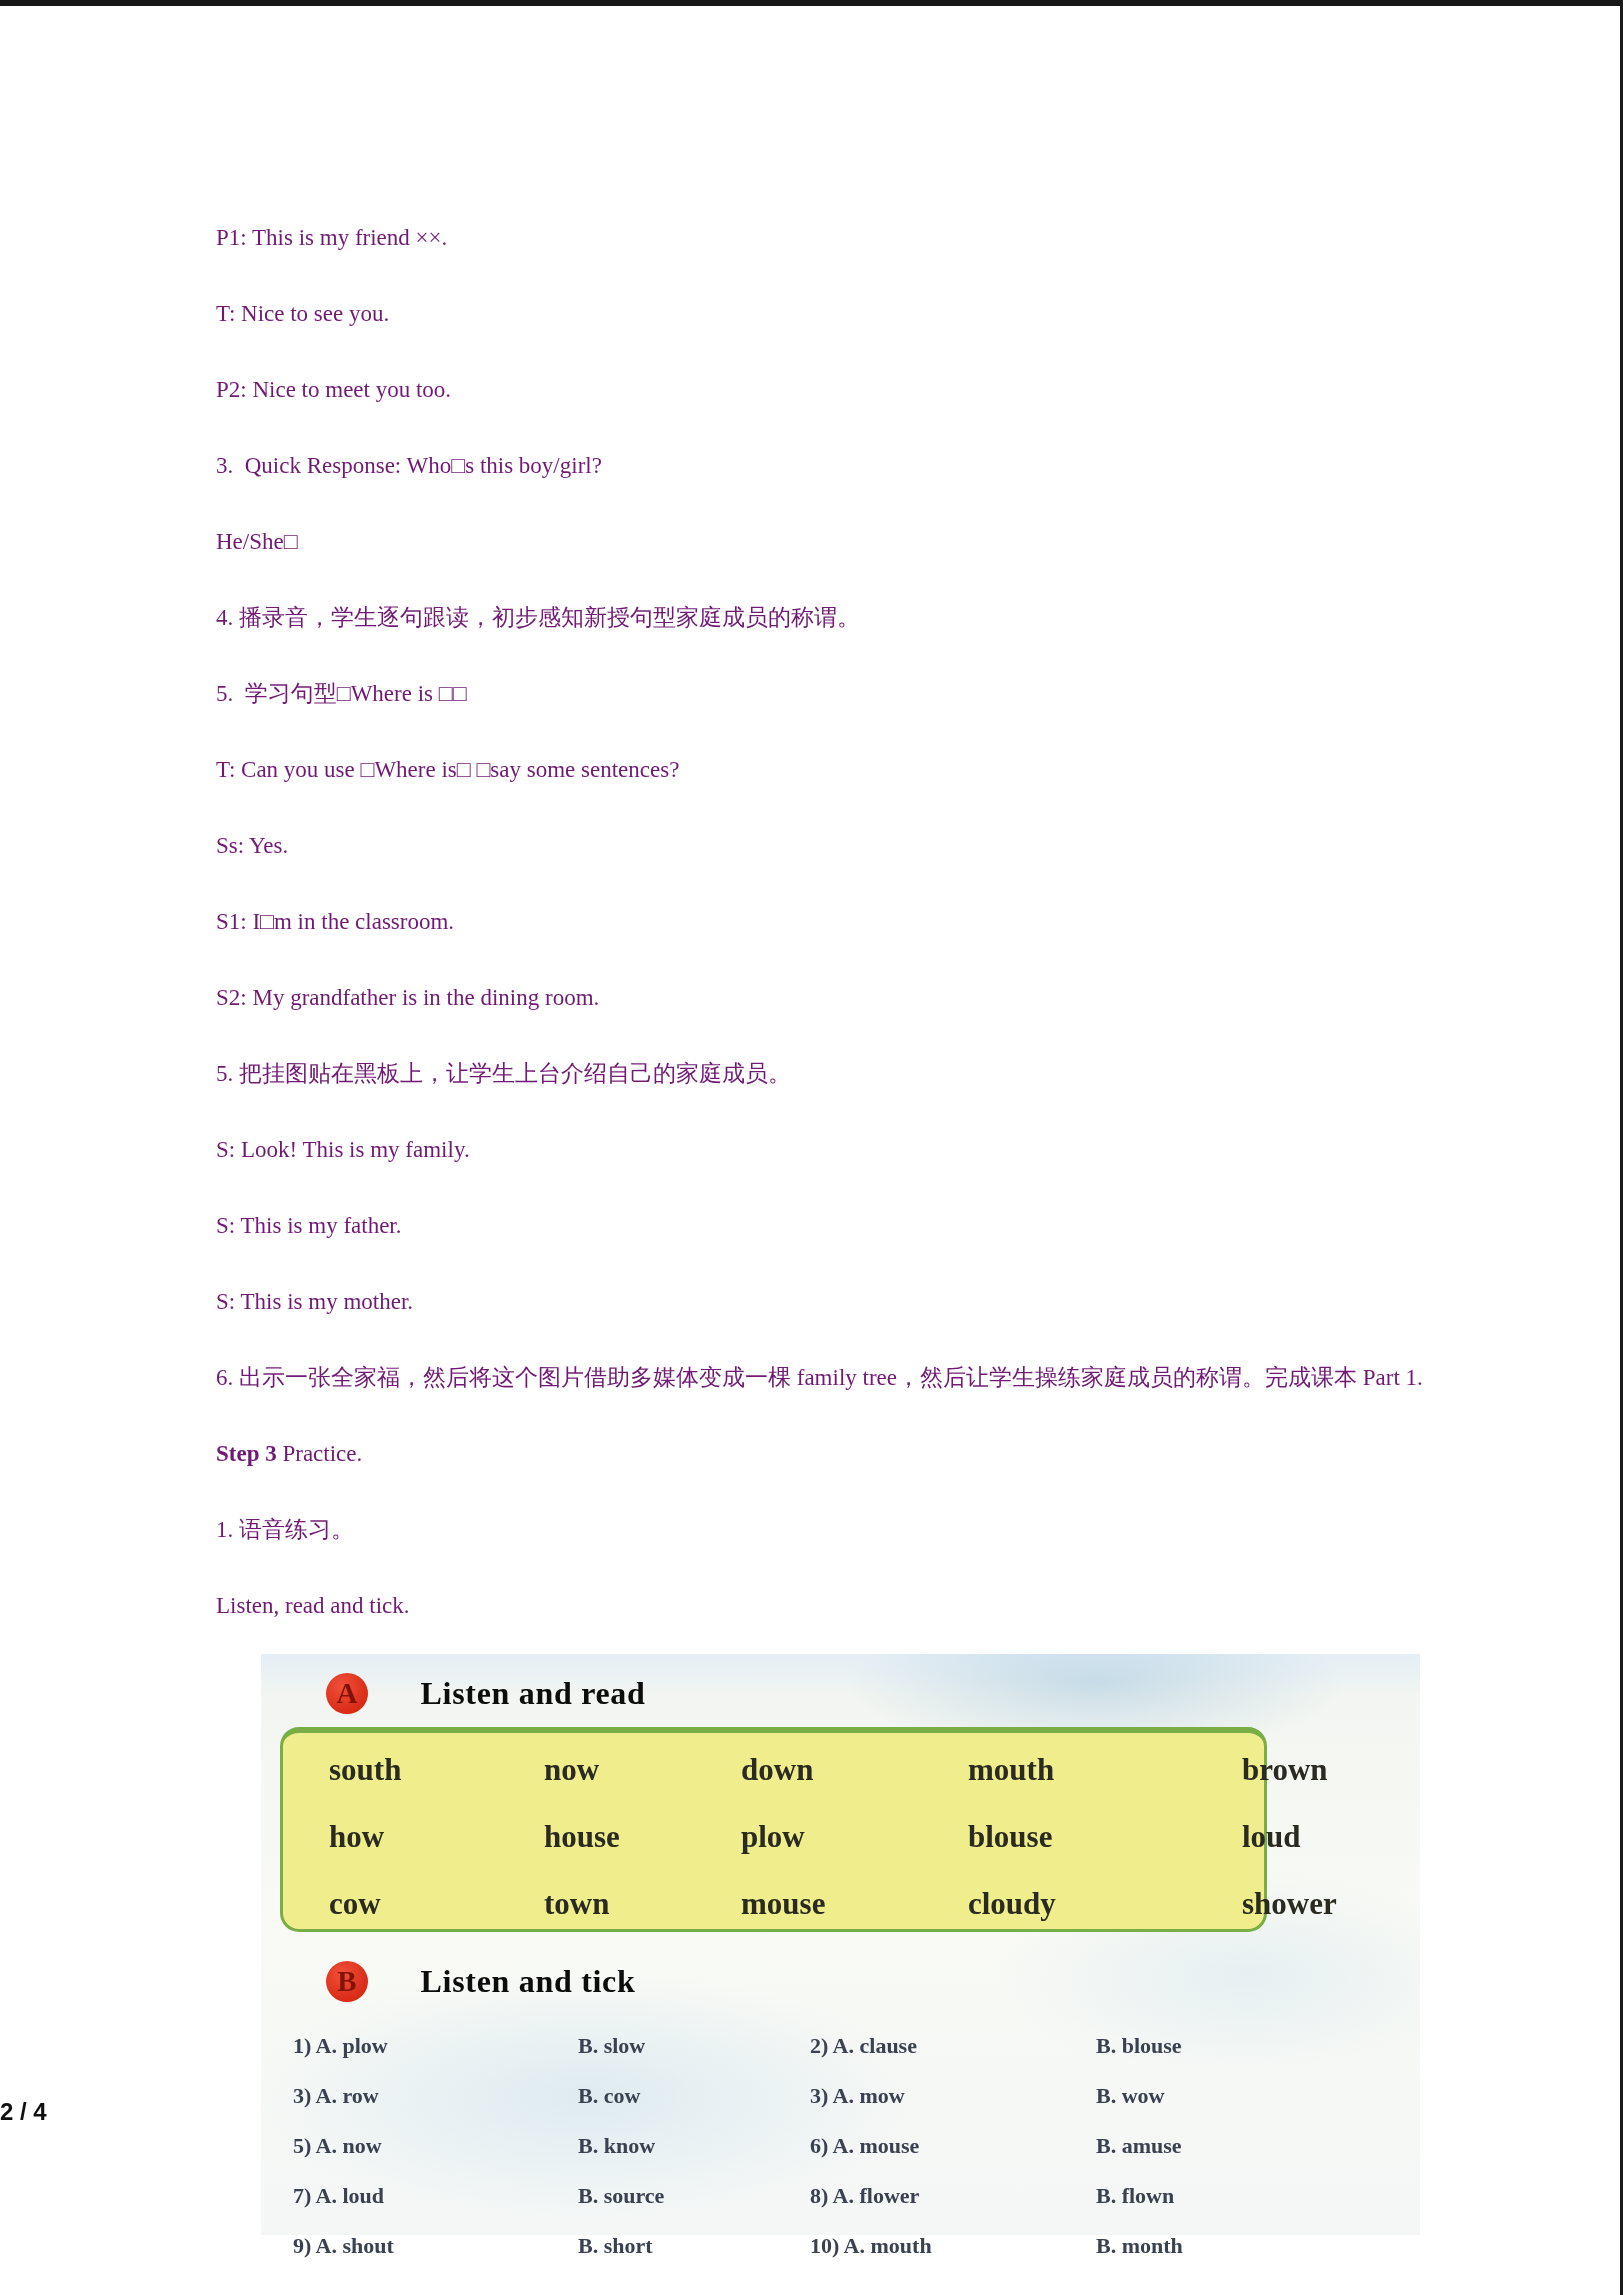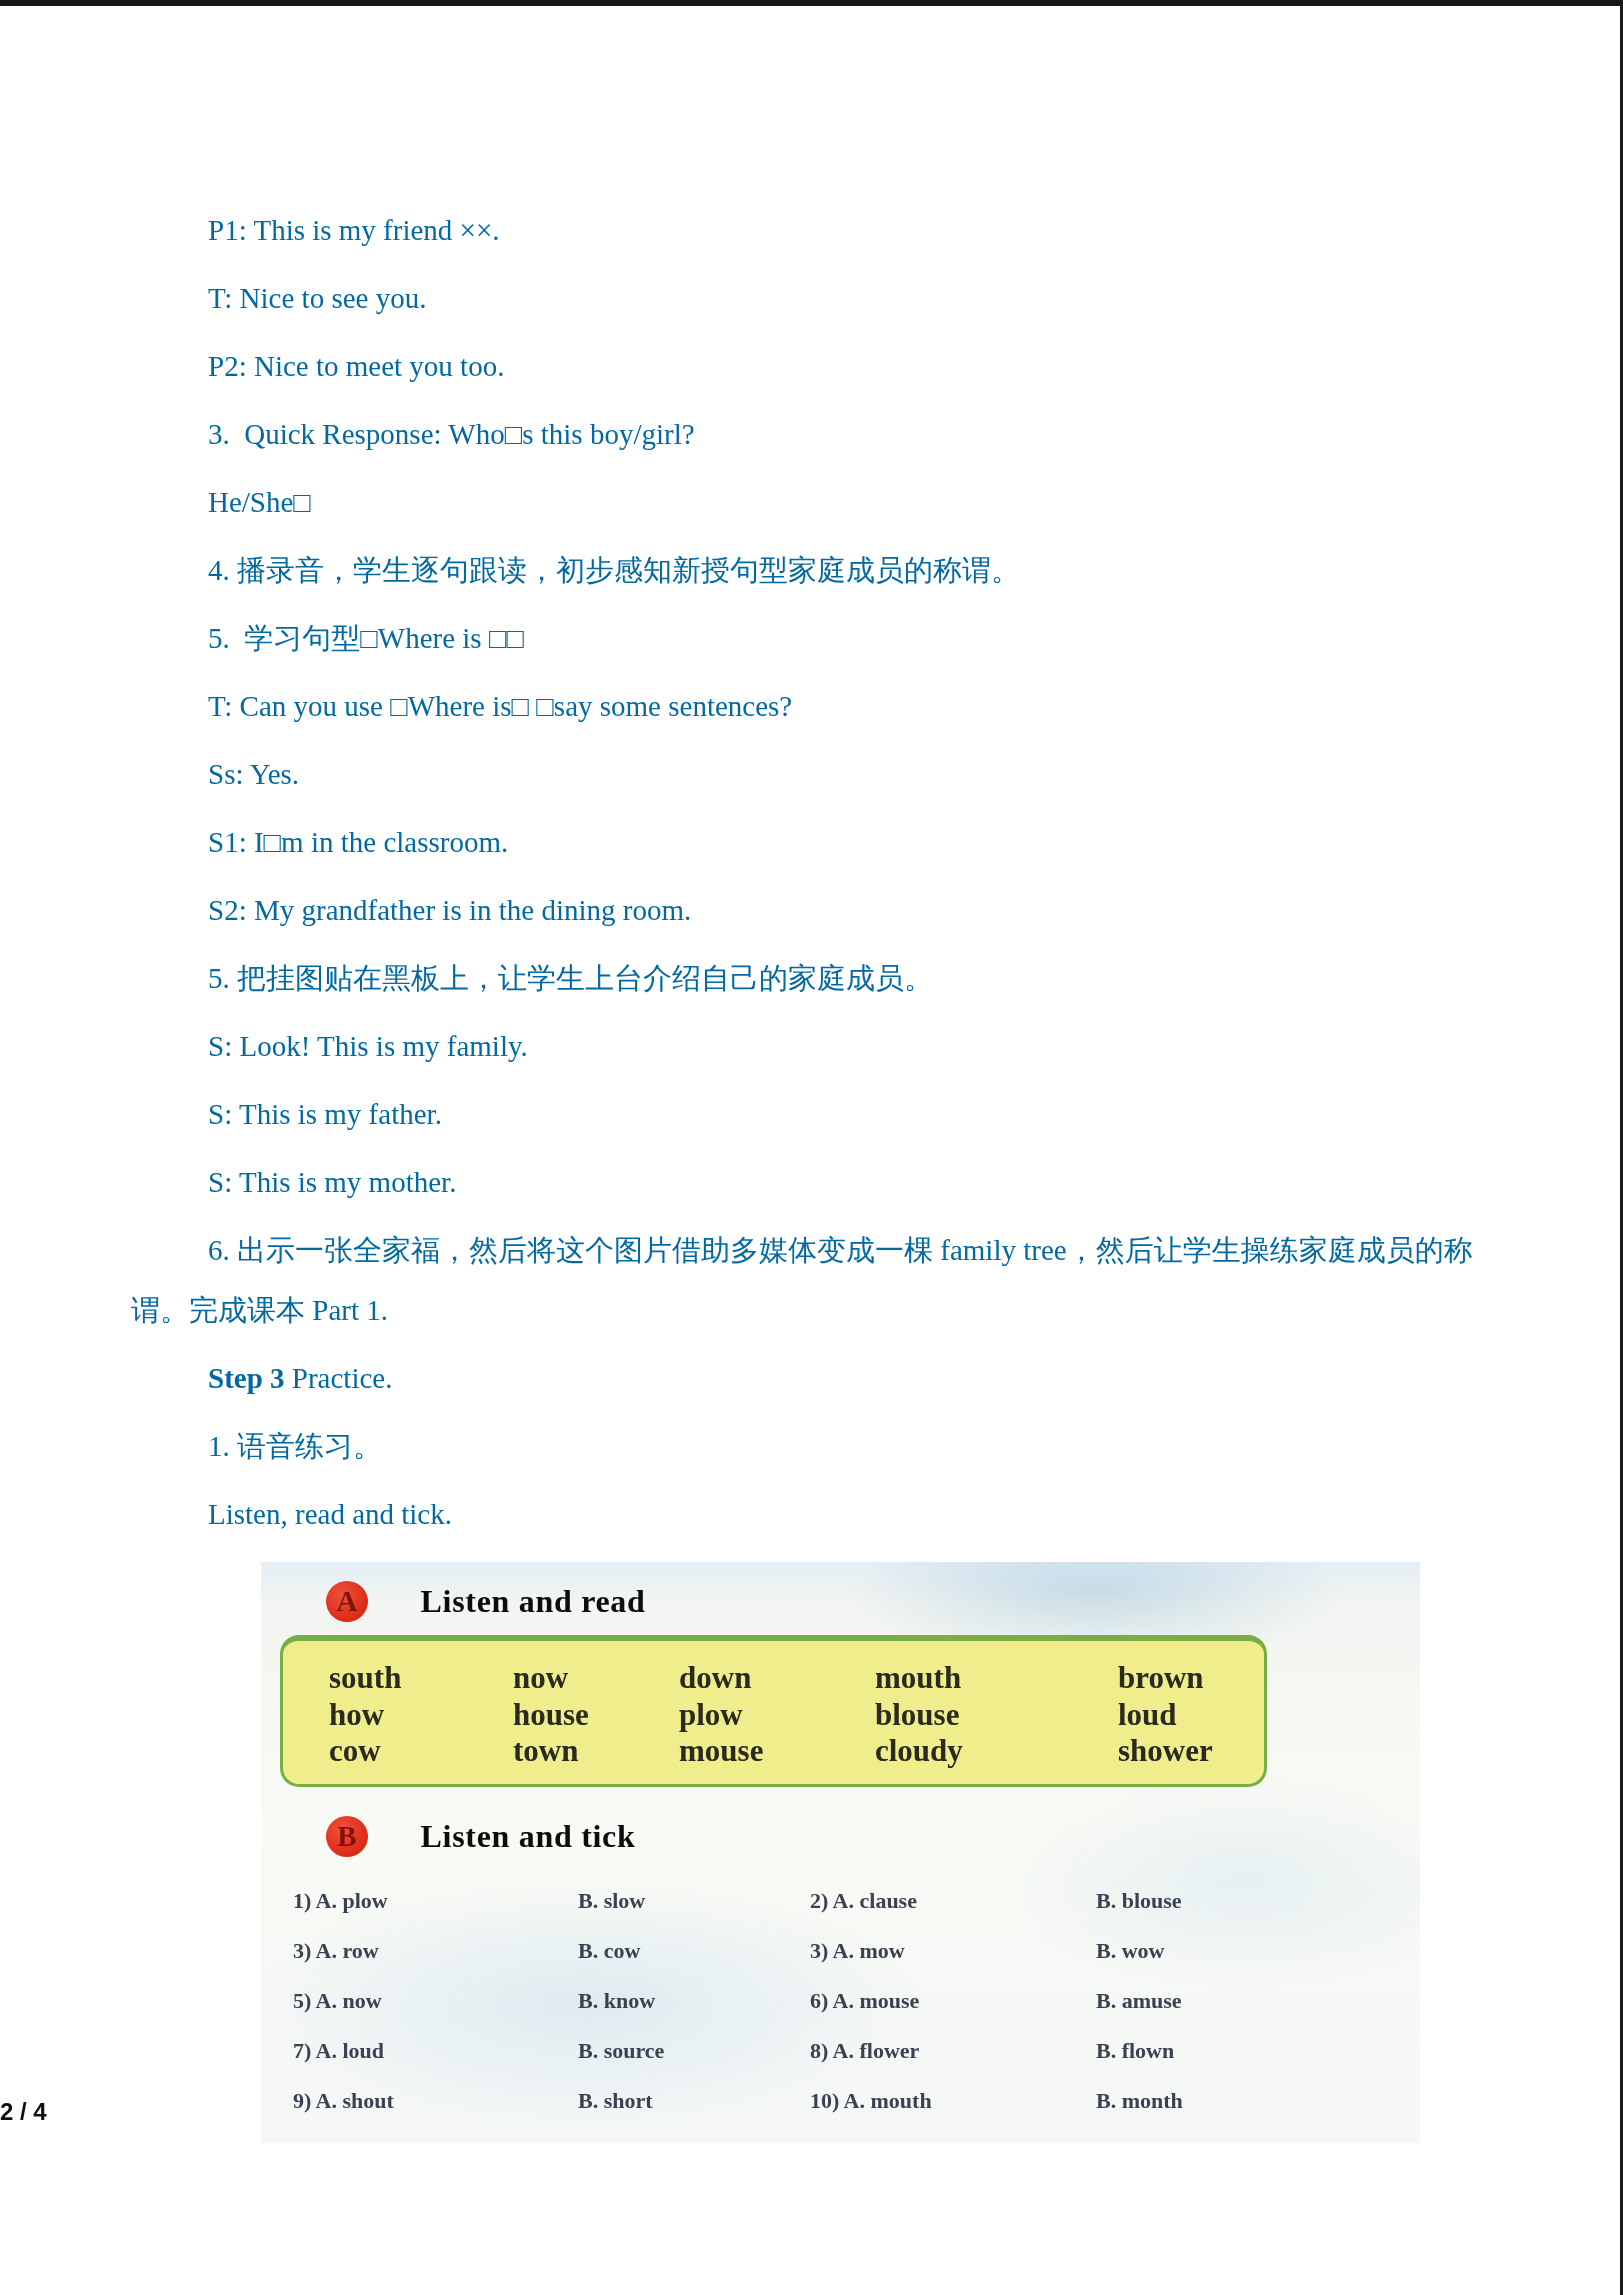--- a/index.html
+++ b/index.html
@@ -15,25 +15,25 @@
     background:#171717;
   }
   .rightbar{
     position:absolute;right:0;top:0;width:2.7px;height:100%;
     background:#1a1a1a;
   }
   .content{
     position:absolute;left:123px;top:192px;width:1384px;
   }
   .line{
-    margin:8px;
-    font-size:29px;
+    margin:16px;
+    font-size:23px;
     line-height:60px;
     text-indent:77px;
-    color:#0369a1;
+    color:#701a75;
     white-space:pre-wrap;
   }
   .line .b{font-weight:bold;text-align:right;}
   
   .exercise{
     box-sizing:border-box;
     margin:17.7px 0 0 138px;
     width:1159px;height:581px;
     background:
       radial-gradient(ellipse 355px 102px at 72% 5%, rgba(140,185,215,0.40), rgba(140,185,215,0) 70%),
@@ -52,28 +52,29 @@
     color:#811309;
     font-weight:bold;font-size:29px;
     display:flex;align-items:center;justify-content:center;
   }
   .sec-title{
     font-weight:bold;font-size:32px;color:#0c0c0c;letter-spacing:0.7px;margin-left:32px;
   }
   .wordbox{
     box-sizing:border-box;
     margin:13.6px 0 0 19px;
-    width:987px;height:152px;
+    width:987px;height:205px;
     background:#efed8c;
     border:3.4px solid #79ad45;border-top-width:6.1px;
     border-radius:19px;
     padding:19px 20.5px 15px 46px;
     display:grid;
     grid-template-columns:184px 166px 196px 243px 1fr;
     align-content:space-between;
+    gap:31px;
   }
   .word{
     font-weight:bold;font-size:31px;color:#2a2a20;
   }
   .ticklist{
     margin:20.5px 0 0 32px;
     display:grid;
     grid-template-columns:285px 232px 286px 1fr;
     row-gap:13.6px;
   }

